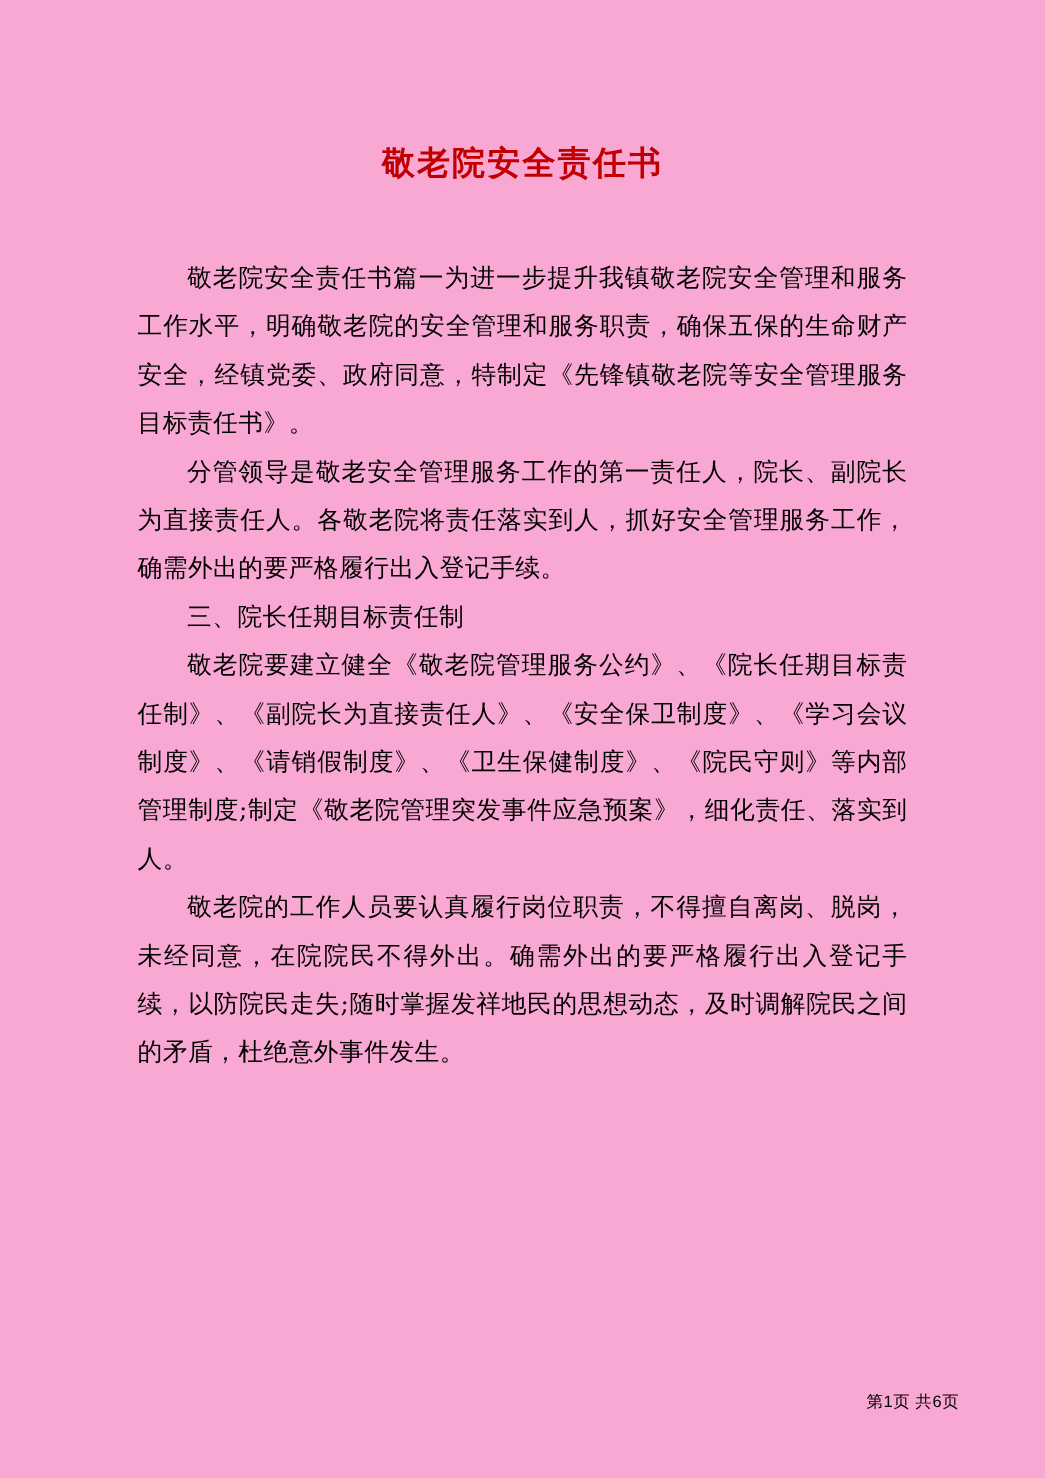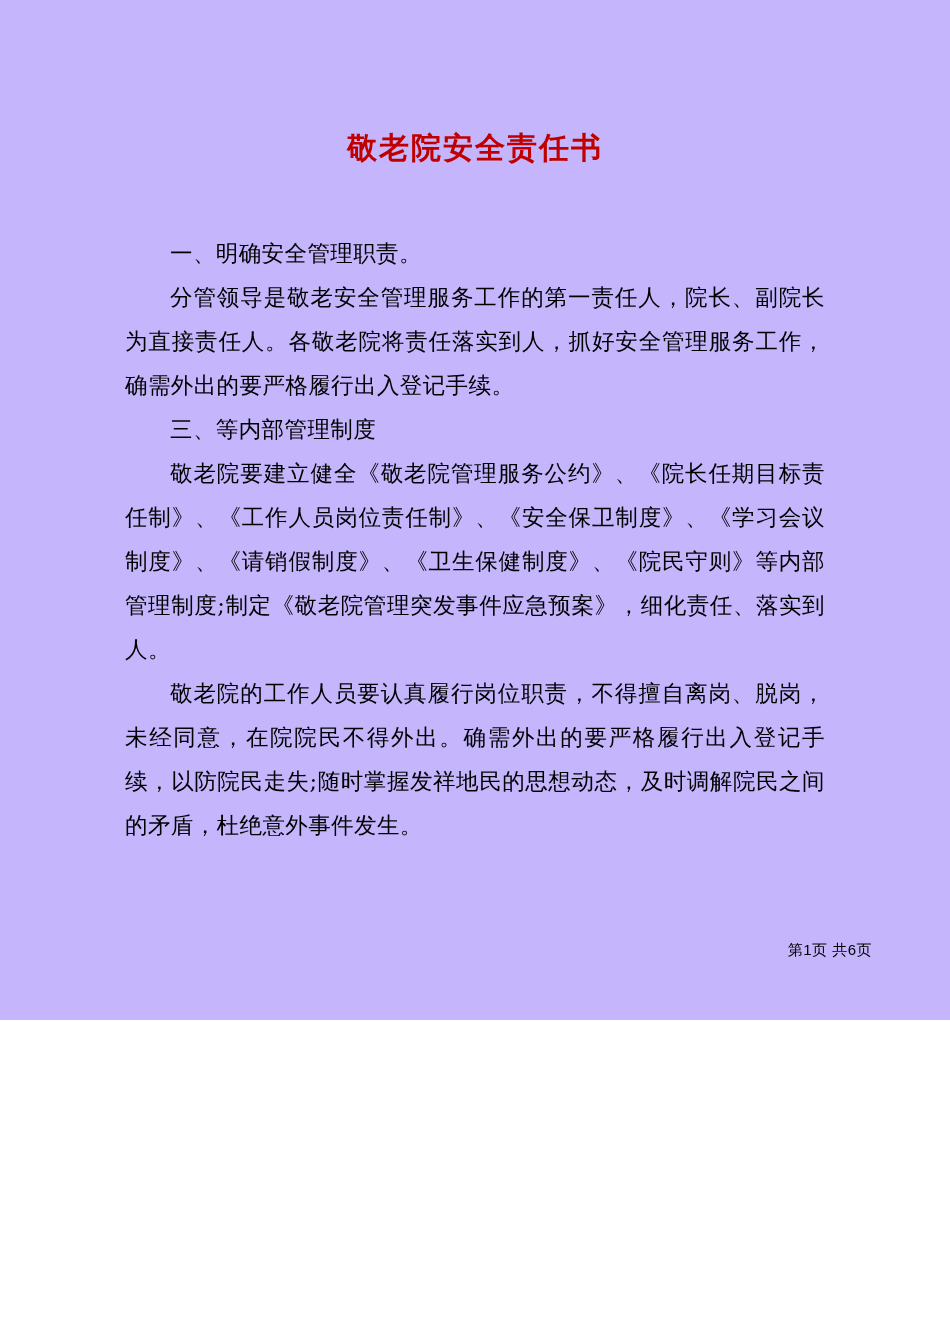--- a/index.html
+++ b/index.html
@@ -3,22 +3,22 @@
 <meta charset="utf-8">
 <style>
   html, body {
     margin: 0;
     padding: 0;
     background: #ffffff;
   }
   .page {
     position: relative;
     width: 950px;
-    height: 1020px;
-    background: #c4b5fd;
+    height: 1344px;
+    background: #f9a8d4;
     box-sizing: border-box;
     overflow: hidden;
     font-family: "DejaVu Serif", "Liberation Serif", serif;
   }
   .doc-title {
     text-align: center;
     color: #c00000;
     font-family: "DejaVu Sans", "Liberation Sans", sans-serif;
     font-weight: bold;
     font-size: 30px;
@@ -52,22 +52,22 @@
   }
 </style>
 </head>
 <body>
 
 <div class="page">
 
   <h1 class="doc-title">敬老院安全责任书</h1>
 
   <div class="body-block">
-    <p class="para">一、明确安全管理职责。</p>
+    <p class="para">敬老院安全责任书篇一为进一步提升我镇敬老院安全管理和服务工作水平，明确敬老院的安全管理和服务职责，确保五保的生命财产安全，经镇党委、政府同意，特制定《先锋镇敬老院等安全管理服务目标责任书》。</p>
     <p class="para">分管领导是敬老安全管理服务工作的第一责任人，院长、副院长为直接责任人。各敬老院将责任落实到人，抓好安全管理服务工作，确需外出的要严格履行出入登记手续。</p>
-    <p class="para">三、等内部管理制度</p>
-    <p class="para">敬老院要建立健全《敬老院管理服务公约》、《院长任期目标责任制》、《工作人员岗位责任制》、《安全保卫制度》、《学习会议制度》、《请销假制度》、《卫生保健制度》、《院民守则》等内部管理制度;制定《敬老院管理突发事件应急预案》，细化责任、落实到人。</p>
+    <p class="para">三、院长任期目标责任制</p>
+    <p class="para">敬老院要建立健全《敬老院管理服务公约》、《院长任期目标责任制》、《副院长为直接责任人》、《安全保卫制度》、《学习会议制度》、《请销假制度》、《卫生保健制度》、《院民守则》等内部管理制度;制定《敬老院管理突发事件应急预案》，细化责任、落实到人。</p>
     <p class="para">敬老院的工作人员要认真履行岗位职责，不得擅自离岗、脱岗，未经同意，在院院民不得外出。确需外出的要严格履行出入登记手续，以防院民走失;随时掌握发祥地民的思想动态，及时调解院民之间的矛盾，杜绝意外事件发生。</p>
   </div>
 
   <div class="footer">第1页 共6页</div>
 
 </div>
 
 </body></html>

